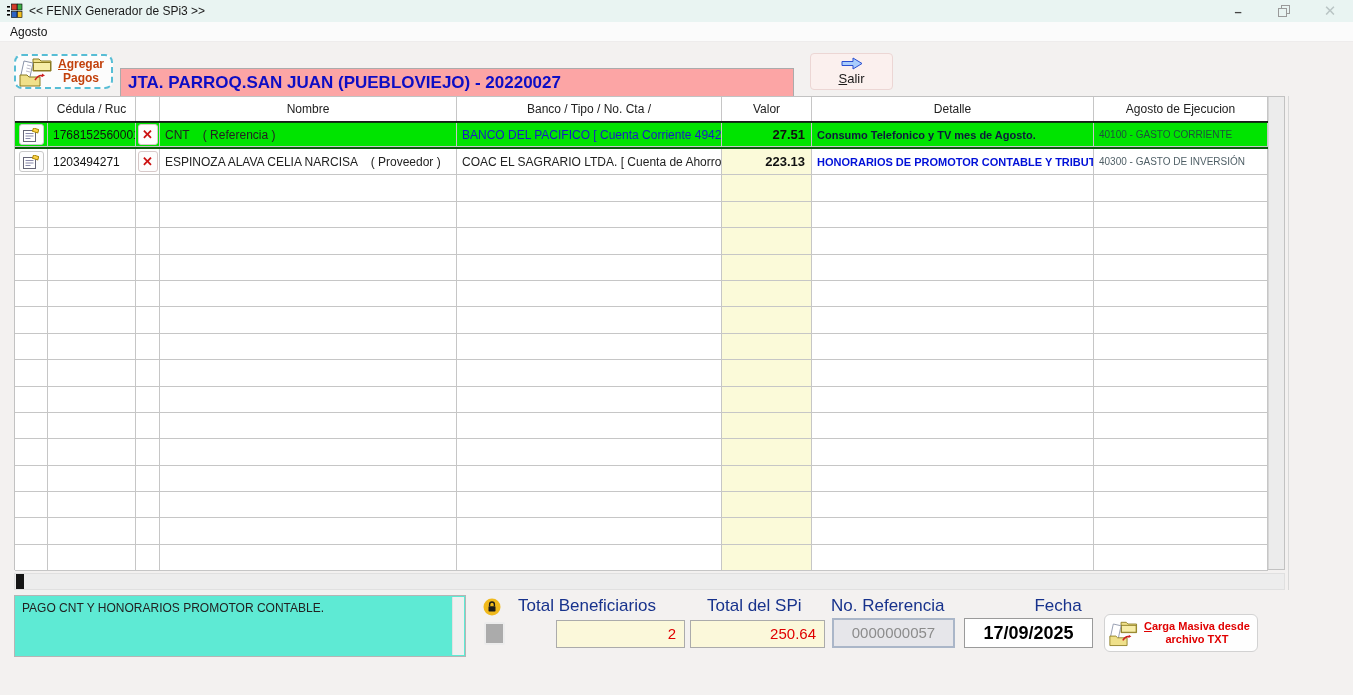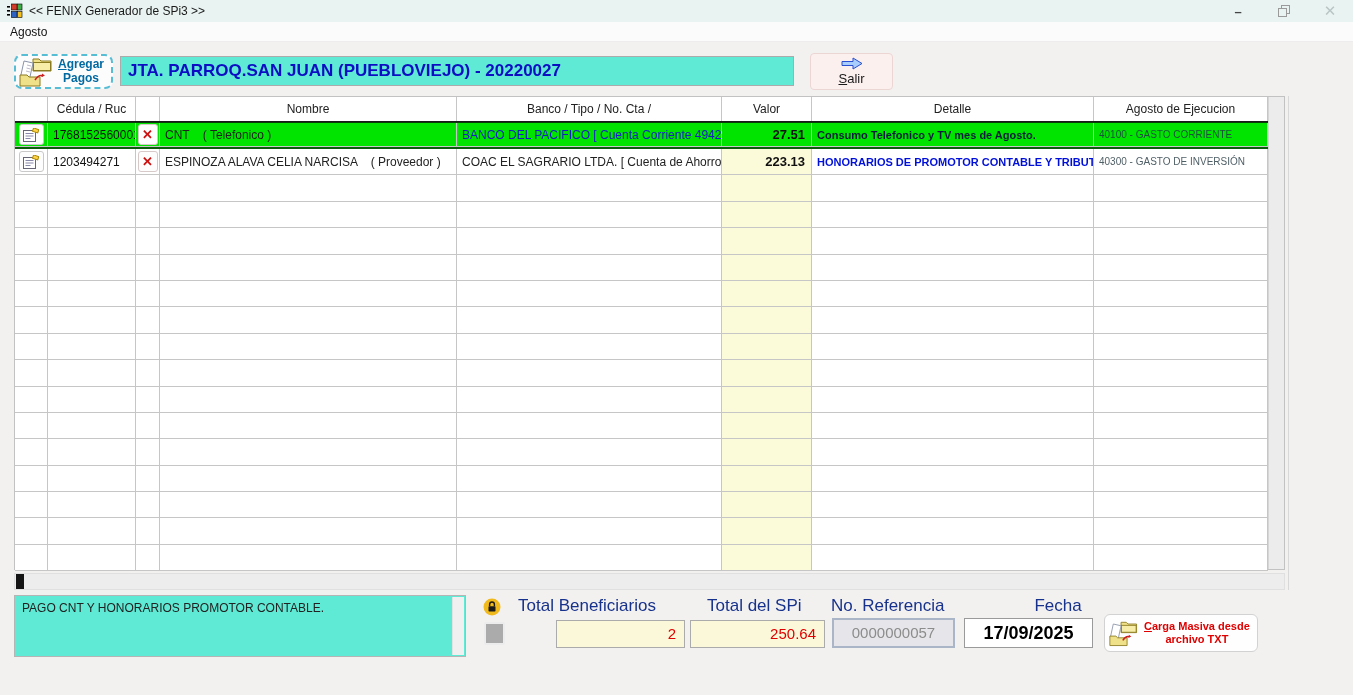--- a/index.html
+++ b/index.html
@@ -18,23 +18,23 @@
   .win-btn.close { color:#b9c4c4; font-size:15px; }
 
   .menubar { position:absolute; left:0; top:22px; width:1353px; height:20px;
     background:#fbfbfb; border-bottom:1px solid #eeecec; }
   .menu-item { display:inline-block; padding:2px 10px; font-size:12px; color:#111; }
 
   
   .btn-agregar { position:absolute; left:14px; top:54px; width:99px; height:35px;
     background:#fcfcfc; border:2px dashed #57bdd5; border-radius:8px;
     display:flex; align-items:center; gap:3px; padding:1px 3px; cursor:default; }
-  .btn-agregar .lbl { color:#0369a1; font-weight:bold; font-size:12px; line-height:1.1; text-align:center; }
-  .field-title { position:absolute; left:120px; top:56px; width:674px; height:30px;
-    background:#5eead4; border:1px solid #ababab; font-weight:bold; font-size:17px;
+  .btn-agregar .lbl { color:#c2410c; font-weight:bold; font-size:12px; line-height:1.1; text-align:center; }
+  .field-title { position:absolute; left:120px; top:68px; width:674px; height:30px;
+    background:#fca5a5; border:1px solid #ababab; font-weight:bold; font-size:17px;
     color:#0d0dc4; line-height:28px; padding-left:7px; white-space:nowrap; overflow:hidden; }
   .btn-salir { position:absolute; left:810px; top:53px; width:83px; height:37px;
     background:#fbf0ee; border:1px solid #ecd6d4; border-radius:4px;
     display:flex; flex-direction:column; align-items:center; justify-content:center; cursor:default; }
   .btn-salir .lbl { font-size:13px; color:#1a1a1a; margin-top:1px; }
 
   
   .grid { position:absolute; left:14px; top:96px; width:1271px; height:474px;
     background:#fff; border:1px solid #c2c2c2; display:flex; }
   .grid-main { width:1253px; }
@@ -175,21 +175,21 @@
                 <line x1="2.5" y1="8" x2="10.5" y2="8" stroke="#88a"></line>
                 <line x1="2.5" y1="10.5" x2="7.5" y2="10.5" stroke="#88a"></line>
                 <rect x="10" y="0.5" width="5.5" height="3.5" fill="#ffd24a" stroke="#aa8800" transform="rotate(18 12 2)"></rect>
               </svg>
             </button>
           </div>
           <div class="cell c1">1768152560001</div>
           <div class="cell c2">
             <button class="xbtn">✕</button>
           </div>
-          <div class="cell c3">CNT    ( Telefonico )</div>
+          <div class="cell c3">CNT    ( Referencia )</div>
           <div class="cell c4">BANCO DEL PACIFICO [ Cuenta Corriente 4942469 ]</div>
           <div class="cell c5">27.51</div>
           <div class="cell c6">Consumo Telefonico y TV mes de Agosto.</div>
           <div class="cell c7">40100 - GASTO CORRIENTE</div>
         </div>
         <div class="trow">
           <div class="cell c0">
             <button class="ebtn">
               <svg width="16" height="14" viewBox="0 0 16 14">
                 <rect x="0.5" y="2.5" width="12" height="11" fill="#fff" stroke="#667"></rect>

